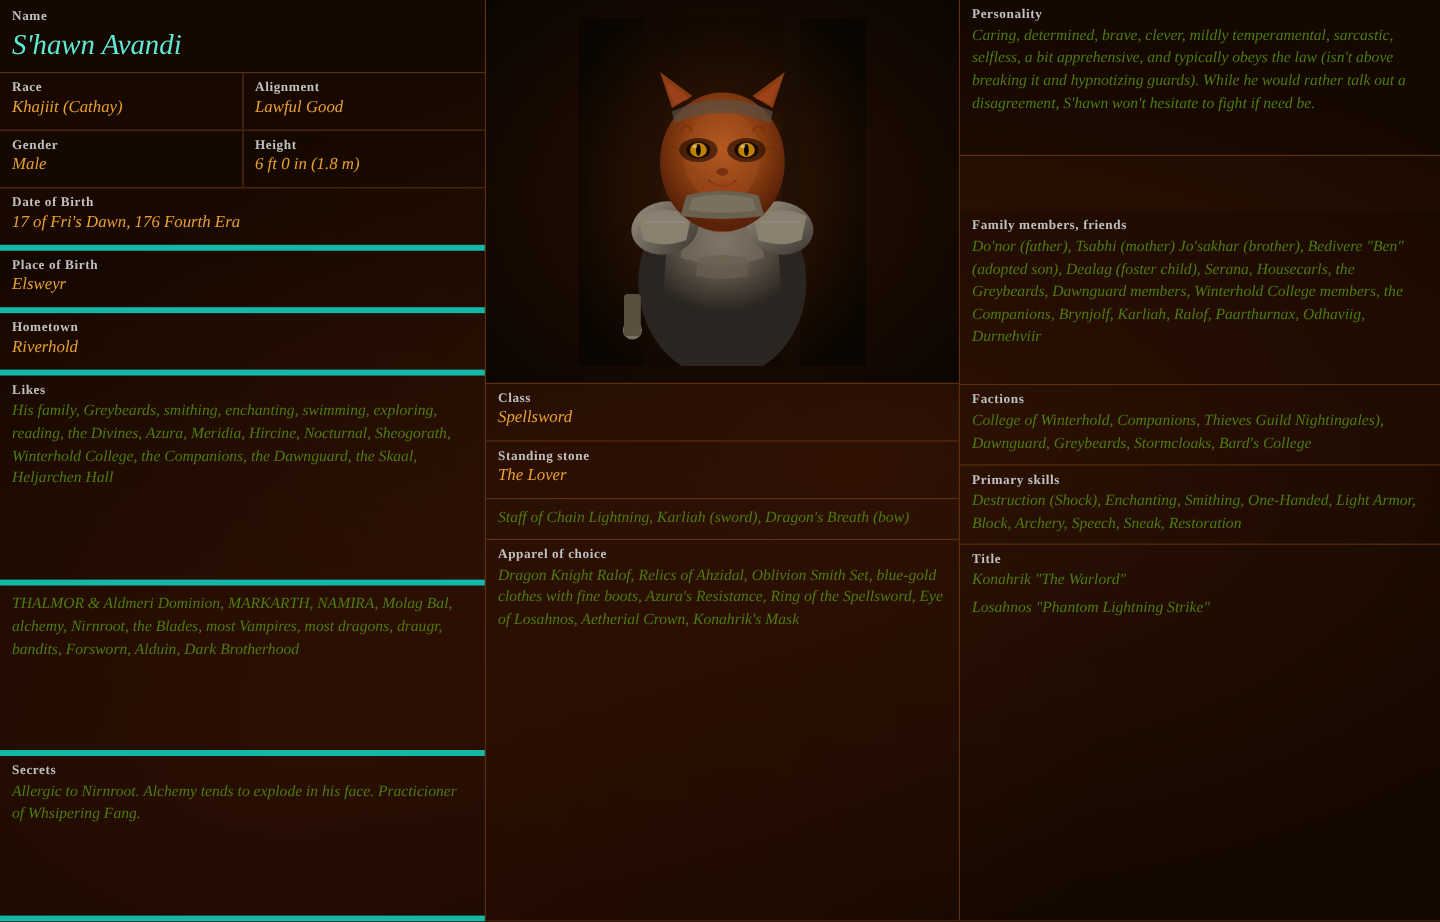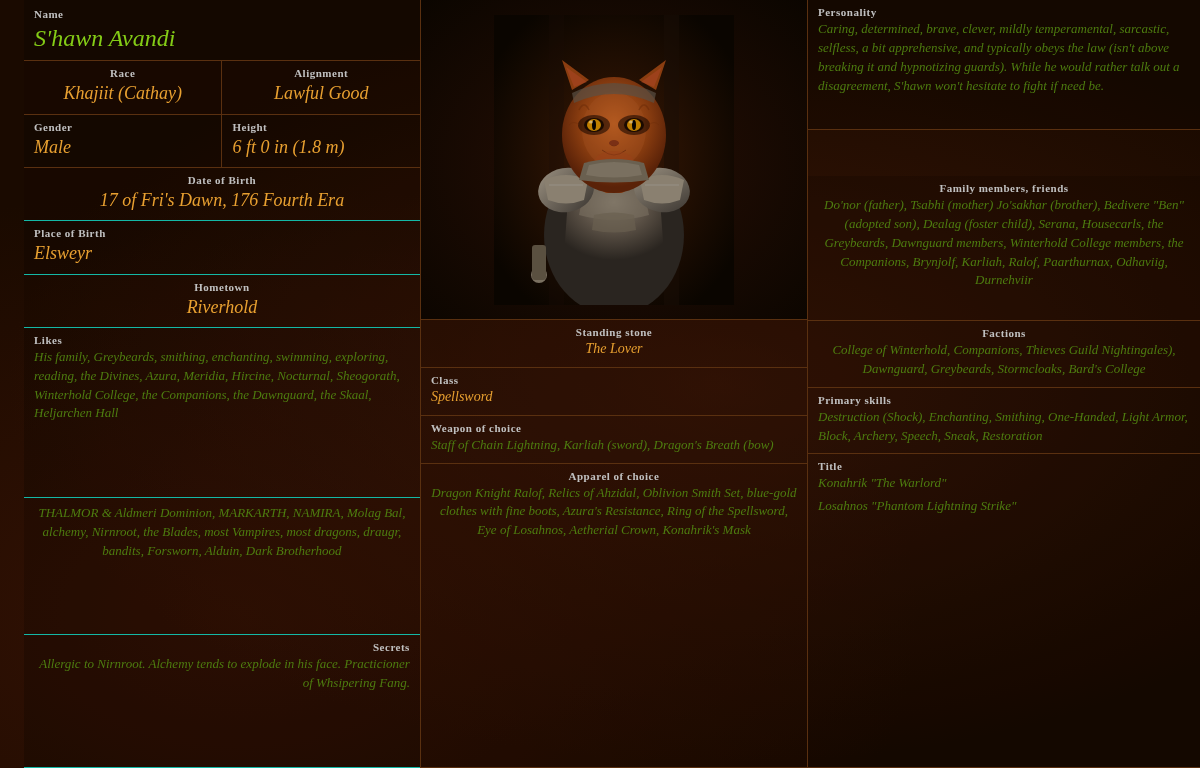--- a/index.html
+++ b/index.html
@@ -22,21 +22,20 @@
       height: 768px;
     }
 
     
     .left-col {
       width: 405px;
       height: 100%;
       border-right: 1px solid #5a3010;
       display: flex;
       flex-direction: column;
-      margin-left: 24px;
     }
 
     
     .mid-col {
       width: 395px;
       height: 100%;
       border-right: 1px solid #5a3010;
       display: flex;
       flex-direction: column;
     }
@@ -44,35 +43,35 @@
     
     .right-col {
       width: 400px;
       height: 100%;
       display: flex;
       flex-direction: column;
     }
 
     
     .cell {
-      border-bottom: 1px solid #14b8a6;
+      border-bottom: 5px solid #14b8a6;
       padding: 6px 10px 8px 10px;
     }
 
     .cell-label {
       font-size: 11px;
       font-weight: bold;
       color: #c0c0c0;
       font-style: normal;
       letter-spacing: 0.5px;
       margin-bottom: 2px;
     }
 
     .cell-value {
-      font-size: 18px;
+      font-size: 14px;
       font-style: italic;
       color: #e8a030;
       line-height: 1.35;
     }
 
     .cell-value.large {
       font-size: 22px;
     }
 
     
@@ -122,21 +121,21 @@
     }
 
     
     .name-cell {
       padding: 8px 10px 6px 10px;
       border-bottom: 1px solid #5a3010;
     }
 
     .name-cell .cell-value {
       font-size: 24px;
-      color: #84cc16;
+      color: #5eead4;
     }
 
     
     .text-block {
       font-size: 13px;
       font-style: italic;
       color: #4d7c0f;
       line-height: 1.45;
     }
 
@@ -145,21 +144,21 @@
       border-bottom: 1px solid #5a3010;
       padding: 6px 10px 8px 10px;
     }
 
     .mid-section .cell-value {
       font-size: 14px;
     }
 
     
     .bg-dark { background: rgba(0,0,0,0.2); }
-    .bg-mid { background: rgba(20,8,0,0.3); text-align: center; }
+    .bg-mid { background: rgba(20,8,0,0.3); }
   </style>
 </head>
 <body>
 
 <div class="main-container">
 
   <div class="left-col">
 
     <div class="name-cell bg-dark">
       <div class="cell-label">Name</div>
@@ -205,21 +204,21 @@
 
     <div class="cell bg-dark" style="flex: 1 1 auto;">
       <div class="cell-label">Likes</div>
       <div class="text-block">His family, Greybeards, smithing, enchanting, swimming, exploring, reading, the Divines, Azura, Meridia, Hircine, Nocturnal, Sheogorath, Winterhold College, the Companions, the Dawnguard, the Skaal, Heljarchen Hall</div>
     </div>
 
     <div class="cell bg-mid" style="flex: 1 1 auto;">
       <div class="text-block">THALMOR &amp; Aldmeri Dominion, MARKARTH, NAMIRA, Molag Bal, alchemy, Nirnroot, the Blades, most Vampires, most dragons, draugr, bandits, Forsworn, Alduin, Dark Brotherhood</div>
     </div>
 
-    <div class="cell bg-dark" style="flex: 1 1 auto; text-align: right;">
+    <div class="cell bg-dark" style="flex: 1 1 auto;">
       <div class="cell-label">Secrets</div>
       <div class="text-block">Allergic to Nirnroot. Alchemy tends to explode in his face. Practicioner of Whsipering Fang.</div>
     </div>
 
   </div>
 
   <div class="mid-col">
 
     <div class="image-area">
       <div class="character-portrait">
@@ -308,32 +307,31 @@
 
           <path d="M90 148 Q120 140 150 148 L155 165 Q120 170 85 165 Z" fill="#6a6050"></path>
           <path d="M95 150 Q120 144 145 150 L148 160 Q120 165 92 160 Z" fill="#8a8070" opacity="0.5"></path>
 
           <circle cx="45" cy="260" r="8" fill="#7a7060"></circle>
           <rect x="38" y="230" width="14" height="35" rx="3" fill="#5a5040"></rect>
         </svg>
       </div>
     </div>
 
+    <div class="mid-section bg-dark">
+      <div class="cell-label">Class</div>
+      <div class="cell-value">Spellsword</div>
+    </div>
+
     <div class="mid-section bg-mid">
       <div class="cell-label">Standing stone</div>
       <div class="cell-value">The Lover</div>
     </div>
 
     <div class="mid-section bg-dark">
-      <div class="cell-label">Class</div>
-      <div class="cell-value">Spellsword</div>
-    </div>
-
-    <div class="mid-section bg-dark">
-      <div class="cell-label">Weapon of choice</div>
       <div class="text-block">Staff of Chain Lightning, Karliah (sword), Dragon's Breath (bow)</div>
     </div>
 
     <div class="mid-section bg-mid" style="flex: 1 1 auto;">
       <div class="cell-label">Apparel of choice</div>
       <div class="text-block">Dragon Knight Ralof, Relics of Ahzidal, Oblivion Smith Set, blue-gold clothes with fine boots, Azura's Resistance, Ring of the Spellsword, Eye of Losahnos, Aetherial Crown, Konahrik's Mask</div>
     </div>
 
   </div>
 

